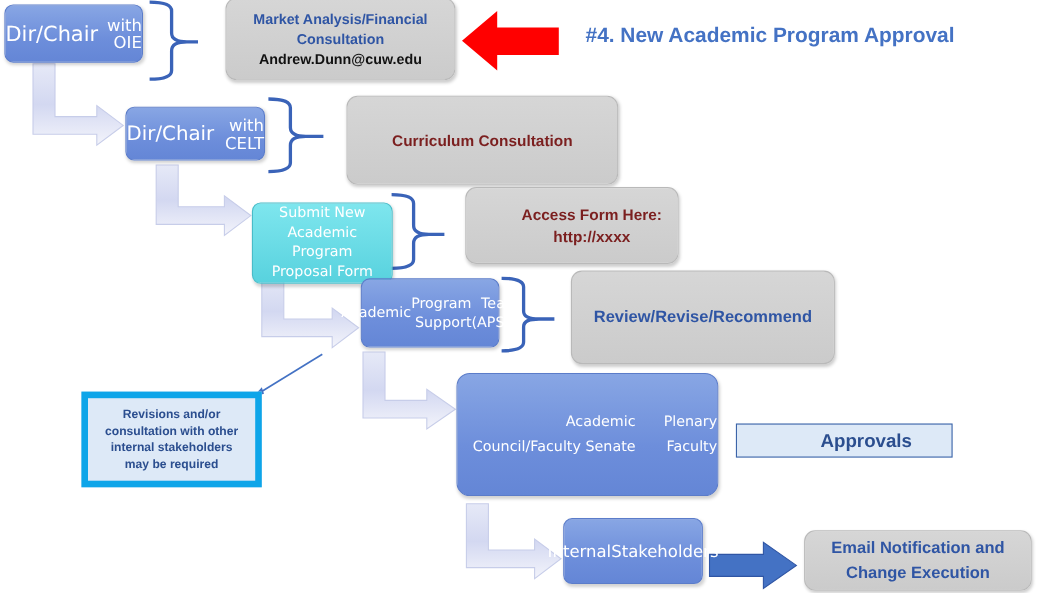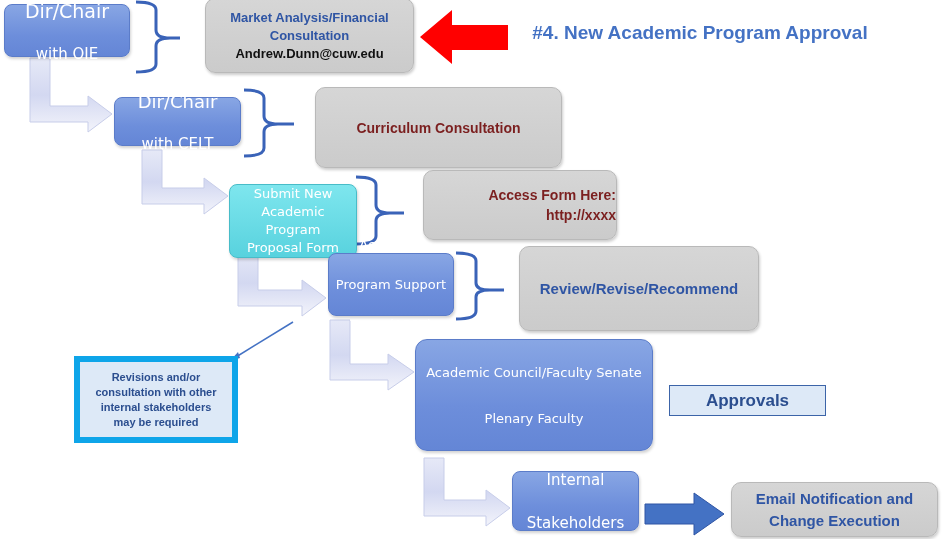--- a/index.html
+++ b/index.html
@@ -8,25 +8,24 @@
     background: #ffffff;
     font-family: "Liberation Sans", "DejaVu Sans", sans-serif;
   }
   .abs { position: absolute; }
   .blue-box {
     position: absolute;
     background: linear-gradient(180deg, #88a6e4 0%, #6d8edb 60%, #6486d6 100%);
     border: 1px solid #5b7cc9;
     border-radius: 8px;
     color: #ffffff;
-    display: flex; flex-direction: column; align-items: center; justify-content: center;
-    text-align: left;
+    display: flex; align-items: center; justify-content: center;
+    text-align: right;
     box-shadow: 1px 2px 3px rgba(0,0,0,0.18);
     font-family: "DejaVu Sans", sans-serif;
-    gap: 23px;
   }
   .teal-box {
     position: absolute;
     background: linear-gradient(180deg, #7ee6ee 0%, #58d2de 100%);
     border: 1px solid #48bcc8;
     border-radius: 8px;
     color: #ffffff;
     display: flex; flex-direction: column; align-items: center; justify-content: center;
     text-align: center;
     box-shadow: 1px 2px 3px rgba(0,0,0,0.18);
@@ -57,21 +56,21 @@
     font-size: 11px; line-height: 15px;
     text-align: center;
     display: flex; flex-direction: column; justify-content: center; align-items: center;
   }
   .approvals {
     position: absolute;
     background: #dde9f7;
     border: 1px solid #3c64a8;
     color: #2b4e8f;
     font-weight: bold; font-size: 17px;
-    display: flex; align-items: center; justify-content: center;
+    display: flex; align-items: center; justify-content: center; padding-left: 40px;
   }
   .title {
     position: absolute;
     color: #4472c4; font-weight: bold; font-size: 19px; line-height: 26px;
     text-align: center;
   }
 </style>
 </head>
 <body>
 
@@ -148,21 +147,21 @@
   <div class="t-maroon">Curriculum Consultation</div>
 </div>
 
 <div class="teal-box" style="left:229px; top:184px; width:126px; height:72px;">
   <div>Submit New</div>
   <div>Academic</div>
   <div>Program</div>
   <div>Proposal Form</div>
 </div>
 
-<div class="grey-box" style="left:423px; top:170px; width:194px; height:70px; font-size:14px; line-height:20px; align-items:flex-end; padding-left:36px; box-sizing:border-box;">
+<div class="grey-box" style="left:423px; top:170px; width:194px; height:70px; font-size:14px; line-height:20px; align-items:center; padding-left:36px; box-sizing:border-box;">
   <div class="t-maroon">Access Form Here:</div>
   <div class="t-maroon">http://xxxx</div>
 </div>
 
 <div class="blue-box" style="left:328px; top:253px; width:124px; height:61px; font-size:13px; line-height:17px;">
   <div>Academic</div>
   <div>Program Support</div>
   <div>Team (APST)</div>
 </div>
 

